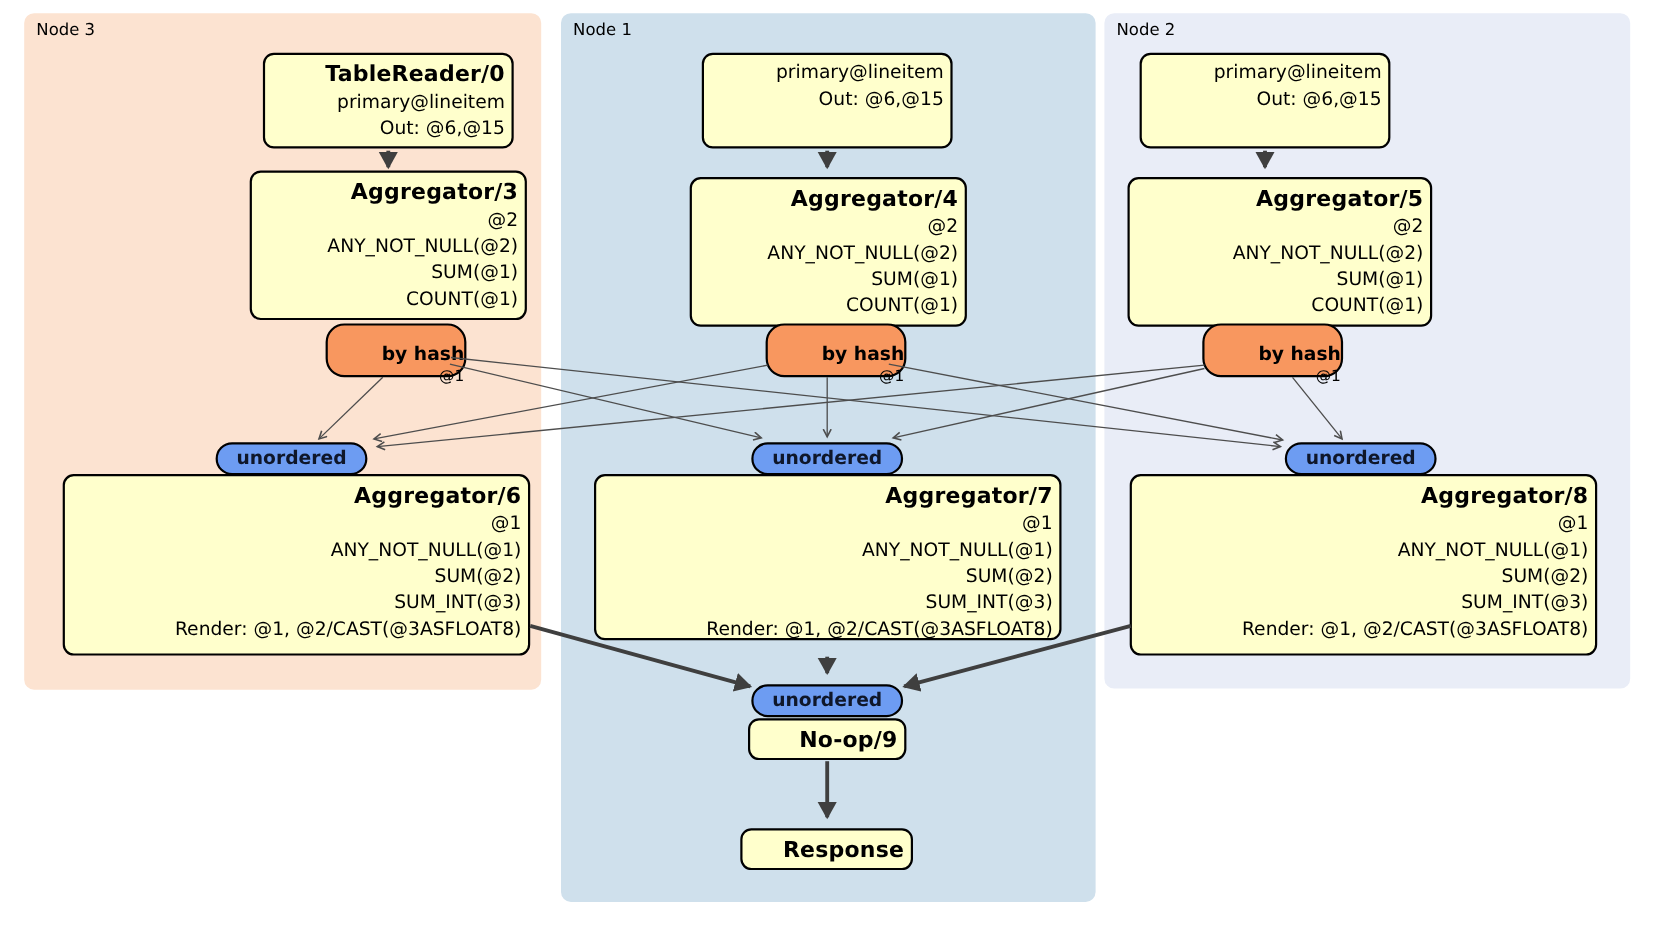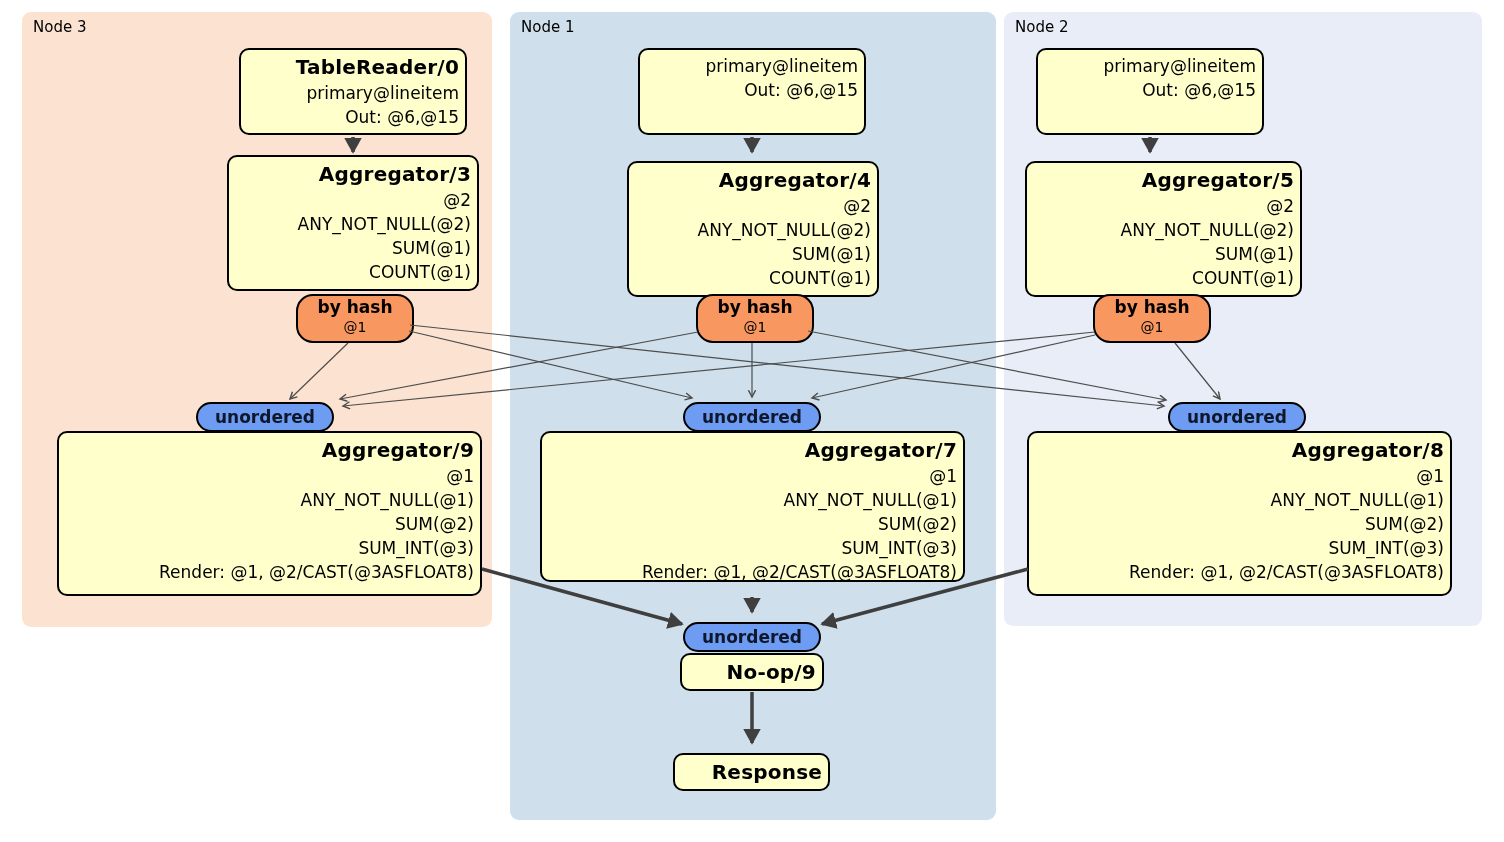--- a/index.html
+++ b/index.html
@@ -7,22 +7,22 @@
   #stage { position:relative; width:1504px; height:842px; background:#ffffff; overflow:hidden; }
 
   .region { position:absolute; border-radius:9px; z-index:1; }
   .region-label { position:absolute; left:11px; top:6px; font-size:15px; color:#000; }
 
   .pbox { position:absolute; background:#ffffcc; border:2px solid #000; border-radius:10px;
           box-sizing:border-box; text-align:right; z-index:2; padding:4px 6px; }
   .pbox .title { font-weight:bold; font-size:20px; line-height:27px; color:#000; letter-spacing:0.2px; }
   .pbox .line  { font-size:17px; line-height:24px; color:#000; }
 
-  .router { position:absolute; width:118px; height:49px; background:#f8975f; border:2px solid #000;
-            border-radius:17px; box-sizing:border-box; text-align:center; z-index:2; padding-top:1px; }
+  .router { position:absolute; width:128px; height:49px; background:#f8975f; border:2px solid #000;
+            border-radius:17px; box-sizing:border-box; text-align:right; z-index:2; padding-top:16px; }
   .router .rlabel { font-weight:bold; font-size:17px; line-height:21px; color:#000; }
   .router .rdetail { font-size:14px; line-height:18px; color:#000; }
 
   .sync { position:absolute; width:138px; height:30px; background:#6d9cf2; border:2px solid #000;
           border-radius:15px; box-sizing:border-box; text-align:center; z-index:2;
           font-weight:bold; font-size:17px; line-height:26px; color:#0f172a; }
 
   .titleonly { padding:3px 6px; }
   .titleonly .title { line-height:29px; }
 
@@ -90,21 +90,21 @@
   <div class="router" style="left:1093px; top:294px;">
     <div class="rlabel">by hash</div>
     <div class="rdetail">@1</div>
   </div>
 
   <div class="sync" style="left:196px; top:402px;">unordered</div>
   <div class="sync" style="left:683px; top:402px;">unordered</div>
   <div class="sync" style="left:1168px; top:402px;">unordered</div>
 
   <div class="pbox" style="left:57px; top:431px; width:425px; height:165px;">
-    <div class="title">Aggregator/9</div>
+    <div class="title">Aggregator/6</div>
     <div class="line">@1</div>
     <div class="line">ANY_NOT_NULL(@1)</div>
     <div class="line">SUM(@2)</div>
     <div class="line">SUM_INT(@3)</div>
     <div class="line">Render: @1, @2/CAST(@3ASFLOAT8)</div>
   </div>
   <div class="pbox" style="left:540px; top:431px; width:425px; height:151px;">
     <div class="title">Aggregator/7</div>
     <div class="line">@1</div>
     <div class="line">ANY_NOT_NULL(@1)</div>

